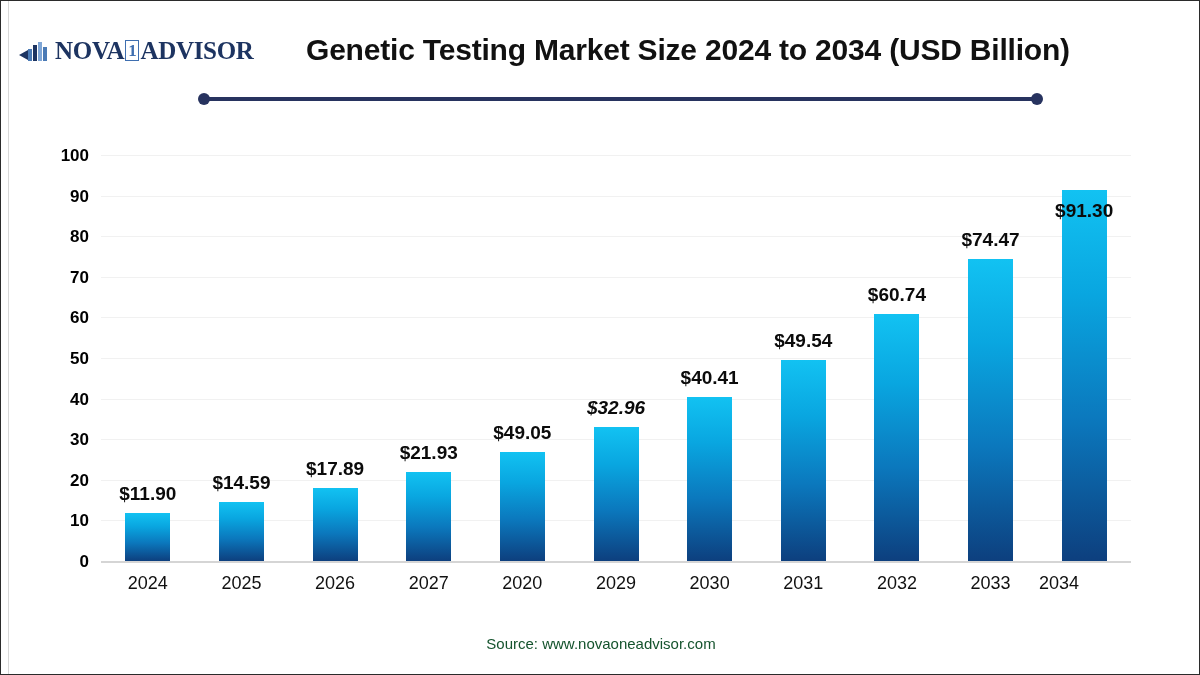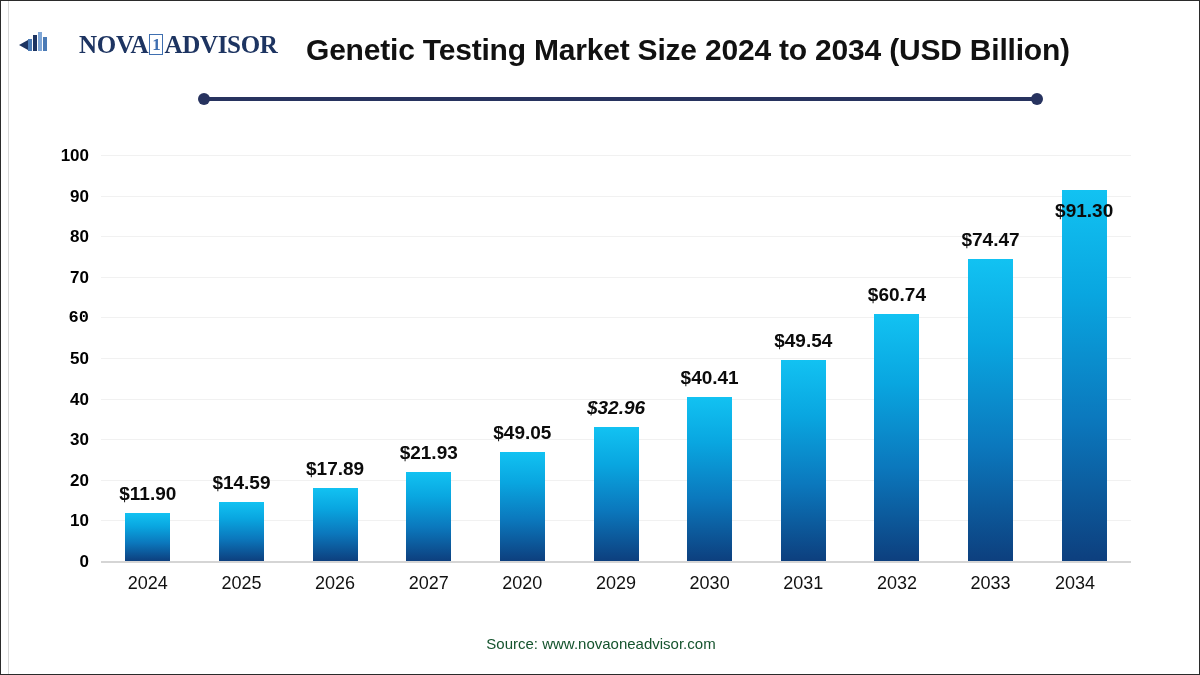--- a/index.html
+++ b/index.html
@@ -35,23 +35,22 @@
     left: 0;
     top: 0;
     width: 1200px;
     height: 88px;
   }
   #logo {
     position: absolute;
     left: 18px;
     top: 30px;
     display: flex;
-    align-items: flex-start;
+    align-items: flex-end;
     height: 34px;
-    gap: 24px;
   }
   #logo-icon {
     width: 34px;
     height: 24px;
     margin-right: 2px;
     display: block;
   }
   #logo-text {
     font-family: "Liberation Serif", serif;
     font-weight: bold;
@@ -228,21 +227,21 @@
         <div class="gridline" style="top: 284.2px;"></div>
         <div class="gridline" style="top: 324.8px;"></div>
         <div class="gridline" style="top: 365.4px;"></div>
         <div class="gridline" style="top: 406px;"></div>
       </div>
     <div id="yticks">
         <div class="ytick" style="top: 0px;">100</div>
         <div class="ytick" style="top: 40.6px;">90</div>
         <div class="ytick" style="top: 81.2px;">80</div>
         <div class="ytick" style="top: 121.8px;">70</div>
-        <div class="ytick" style="top: 162.4px; font-family: Liberation Mono, monospace;">60</div>
+        <div class="ytick" style="top: 162.4px;">60</div>
         <div class="ytick" style="top: 203px;">50</div>
         <div class="ytick" style="top: 243.6px;">40</div>
         <div class="ytick" style="top: 284.2px;">30</div>
         <div class="ytick" style="top: 324.8px;">20</div>
         <div class="ytick" style="top: 365.4px;">10</div>
         <div class="ytick" style="top: 406px;">0</div>
       </div>
     <div id="axis-baseline"></div>
     <div id="bars">
         <div class="bar" title="2024: $11.90" style="left: 24.3182px; height: 48.314px;"></div>
@@ -272,19 +271,19 @@
         <div class="xtick" style="left: -8.18182px;">2024</div>
         <div class="xtick" style="left: 85.4545px;">2025</div>
         <div class="xtick" style="left: 179.091px;">2026</div>
         <div class="xtick" style="left: 272.727px;">2027</div>
         <div class="xtick" style="left: 366.364px;">2020</div>
         <div class="xtick" style="left: 460px;">2029</div>
         <div class="xtick" style="left: 553.636px;">2030</div>
         <div class="xtick" style="left: 647.273px;">2031</div>
         <div class="xtick" style="left: 740.909px;">2032</div>
         <div class="xtick" style="left: 834.545px;">2033</div>
-        <div class="xtick" style="left: 884px; text-align: right;">2034</div>
+        <div class="xtick" style="left: 903px;">2034</div>
       </div>
   </div>
 
   <div id="source">Source: www.novaoneadvisor.com</div>
 
 </div>
 
 </body></html>

